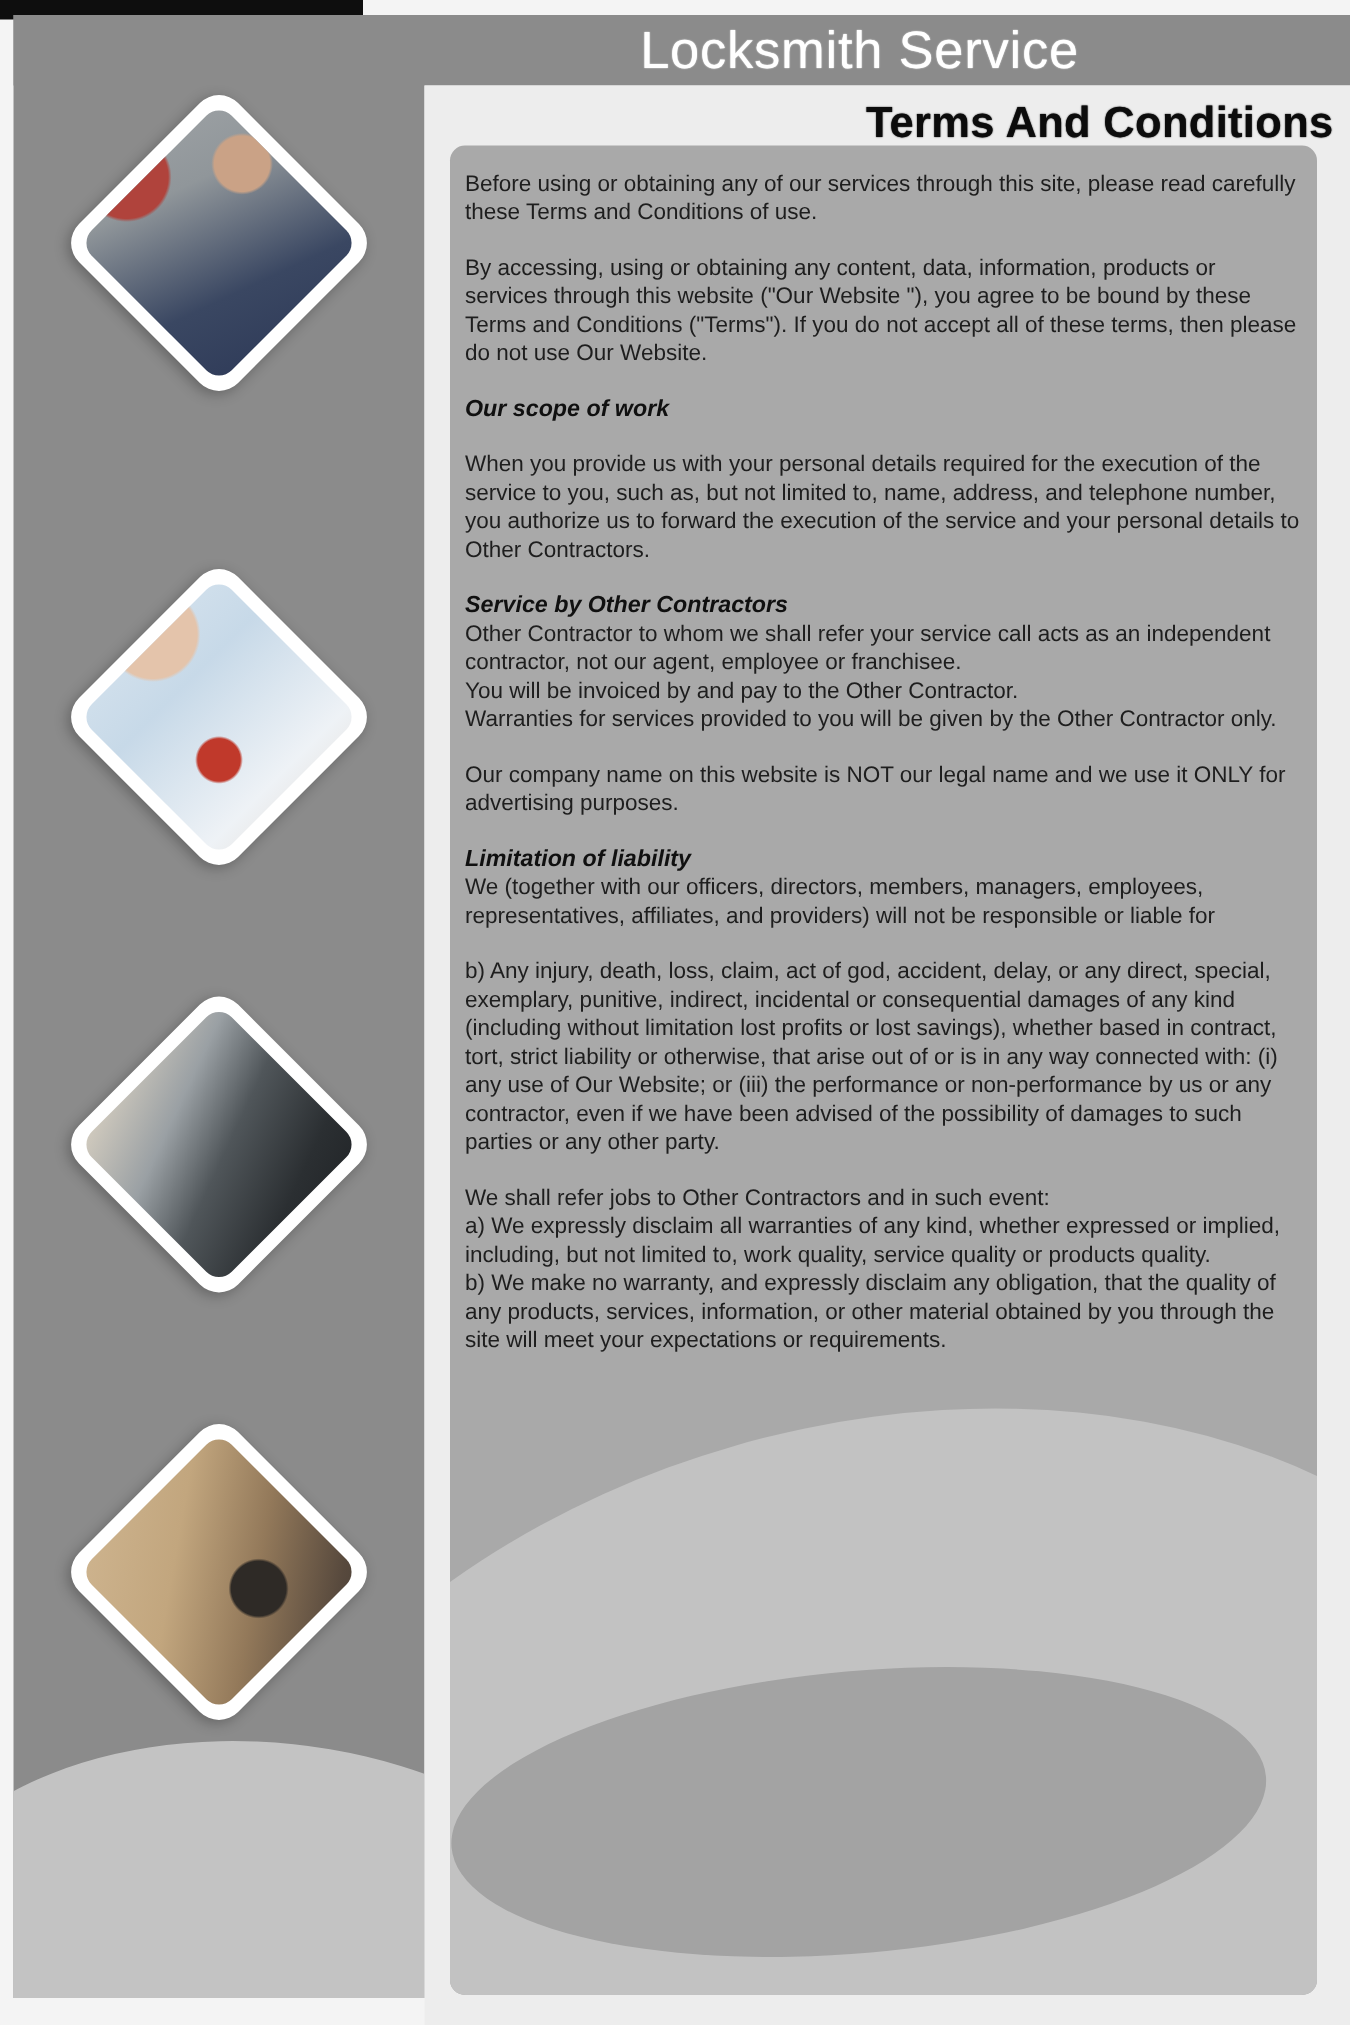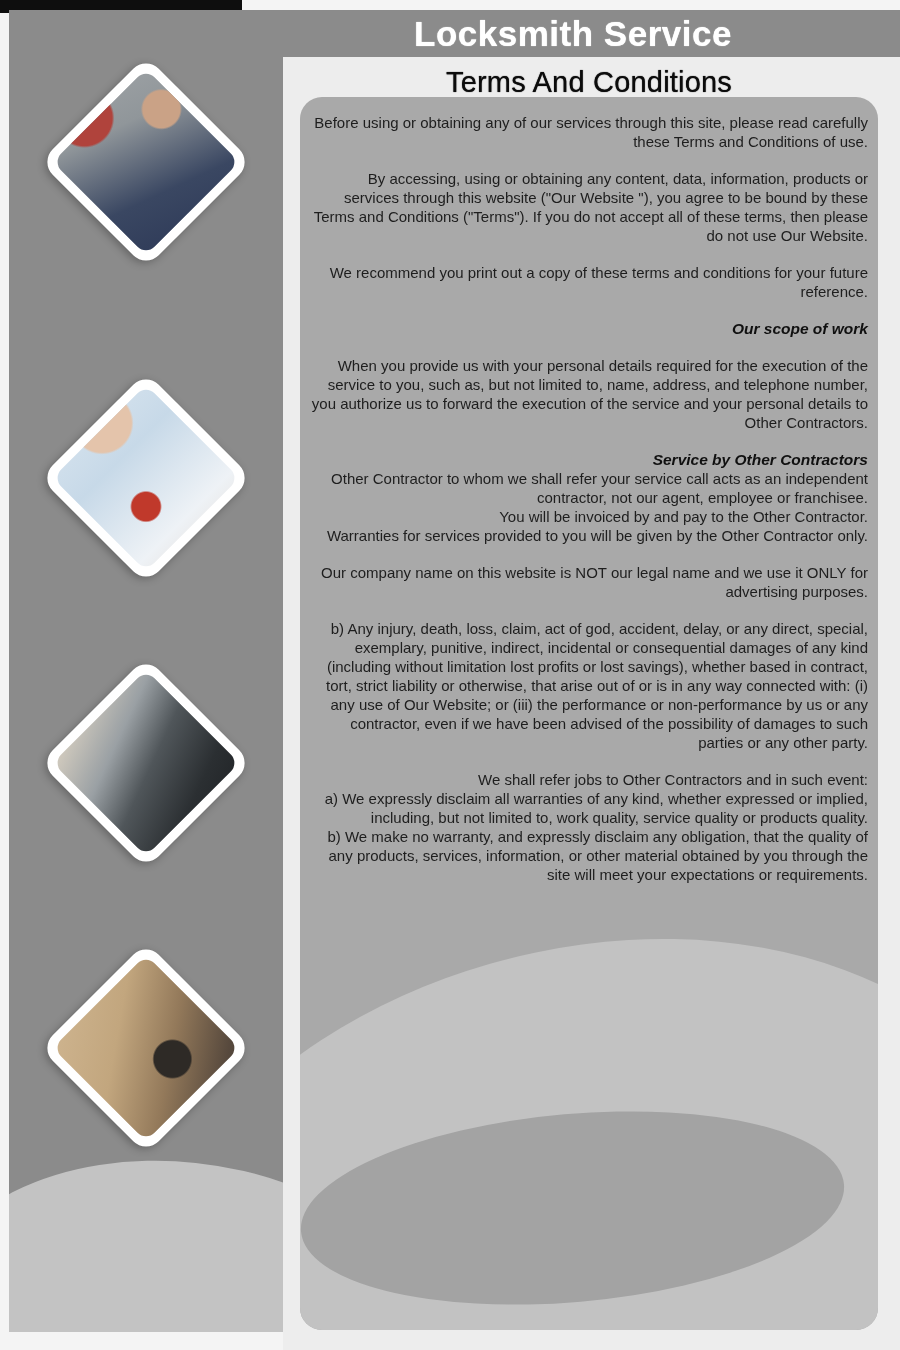--- a/index.html
+++ b/index.html
@@ -5,21 +5,21 @@
   html,body{margin:0;padding:0;}
   body{font-family:"Liberation Sans", sans-serif; background:#f3f3f3;}
   .page{position:relative; width:900px; height:1350px; background:#f4f4f4; overflow:hidden; margin:0 auto;}
 
   
   .top-black{position:absolute; left:0; top:0; width:242px; height:13px; background:#0e0e0e;}
 
   
   .header-band{position:absolute; left:9px; top:10px; width:891px; height:47px; background:#8b8b8b;}
   .app-title{position:absolute; left:283px; top:14px; width:580px; text-align:center;
-             color:#ffffff; font-size:35px; font-weight:bold; letter-spacing:0.5px;
+             color:#ffffff; font-size:35px; font-weight:normal; letter-spacing:0.5px;
              text-shadow:0 0 1px #fff;}
 
   
   .content-bg{position:absolute; left:283px; top:57px; width:617px; height:1293px; background:#ededed;}
 
   
   .sidebar{position:absolute; left:9px; top:10px; width:274px; height:1322px; background:#8b8b8b; overflow:hidden;}
   .sidebar-blob{position:absolute; left:-80px; bottom:-150px; width:500px; height:320px;
                 background:#c3c3c3; border-radius:50%; transform:rotate(6deg);}
 
@@ -40,27 +40,27 @@
       radial-gradient(circle at 50% 63%, #c0392b 0 8%, rgba(0,0,0,0) 9%),
       radial-gradient(circle at 30% 25%, #e4c4ab 0 13%, rgba(0,0,0,0) 14%),
       linear-gradient(135deg, #e3ecf3 0%, #c7d9e8 40%, #eef2f6 68%, #d9cabc 100%);}
   .photo3{background:
       linear-gradient(115deg, #eae6dc 0%, #cfc9bd 22%, #9aa0a4 38%, #50565a 52%, #2b2f32 70%, #141619 100%);}
   .photo4{background:
       radial-gradient(circle at 62% 55%, #2e2a26 0 10%, rgba(0,0,0,0) 11%),
       linear-gradient(100deg, #d4bb97 0%, #c2a67e 38%, #93795a 60%, #57493d 82%, #3c352e 100%);}
 
   
-  .terms-heading{position:absolute; left:300px; top:66px; width:578px; text-align:center;
-                 color:#0c0c0c; font-size:29px; font-weight:normal; letter-spacing:0.2px;
+  .terms-heading{position:absolute; left:311px; top:66px; width:578px; text-align:right;
+                 color:#0c0c0c; font-size:29px; font-weight:bold; letter-spacing:0.2px;
                  text-shadow:0 0 1px #0c0c0c;}
 
   
   .terms-card{position:absolute; left:300px; top:97px; width:578px; height:1233px;
-              background:#a9a9a9; border-radius:22px; overflow:hidden;text-align:right;}
+              background:#a9a9a9; border-radius:10px; overflow:hidden;}
   .card-light-swoosh{position:absolute; right:-190px; bottom:-330px; width:960px; height:710px;
                      background:#c2c2c2; border-radius:50%; transform:rotate(-16deg);}
   .card-dark-ellipse{position:absolute; left:0px; bottom:28px; width:545px; height:188px;
                      background:#a3a3a3; border-radius:50%; transform:rotate(-5deg);}
   .card-text{position:relative; z-index:2; padding:16px 10px 10px 10px;
              color:#1e1e1e; font-size:15px; line-height:19px;}
   .tblock{margin:0 0 18px 0;}
   .tblock h3{margin:0; font-size:15.5px; line-height:19px; color:#101010; font-weight:bold;font-style:italic;}
   .tblock p{margin:0; white-space:pre-line;}
 </style>
@@ -108,38 +108,39 @@
     <div class="card-dark-ellipse"></div>
 
     <div class="card-text">
       <div class="tblock">
         <p>Before using or obtaining any of our services through this site, please read carefully these Terms and Conditions of use.</p>
       </div>
       <div class="tblock">
         <p>By accessing, using or obtaining any content, data, information, products or services through this website ("Our Website "), you agree to be bound by these Terms and Conditions ("Terms"). If you do not accept all of these terms, then please do not use Our Website.</p>
       </div>
       <div class="tblock">
-        <p>We recommend you print out a copy of these terms and conditions for your future reference.</p>
-      </div>
-      <div class="tblock">
         <h3>Our scope of work</h3>
       </div>
       <div class="tblock">
         <p>When you provide us with your personal details required for the execution of the service to you, such as, but not limited to, name, address, and telephone number, you authorize us to forward the execution of the service and your personal details to Other Contractors.</p>
       </div>
       <div class="tblock">
         <h3>Service by Other Contractors</h3>
         <p>Other Contractor to whom we shall refer your service call acts as an independent contractor, not our agent, employee or franchisee.
 You will be invoiced by and pay to the Other Contractor.
 Warranties for services provided to you will be given by the Other Contractor only.</p>
       </div>
       <div class="tblock">
         <p>Our company name on this website is NOT our legal name and we use it ONLY for advertising purposes.</p>
       </div>
       <div class="tblock">
+        <h3>Limitation of liability</h3>
+        <p>We (together with our officers, directors, members, managers, employees, representatives, affiliates, and providers) will not be responsible or liable for</p>
+      </div>
+      <div class="tblock">
         <p>b) Any injury, death, loss, claim, act of god, accident, delay, or any direct, special, exemplary, punitive, indirect, incidental or consequential damages of any kind (including without limitation lost profits or lost savings), whether based in contract, tort, strict liability or otherwise, that arise out of or is in any way connected with: (i) any use of Our Website; or (iii) the performance or non-performance by us or any contractor, even if we have been advised of the possibility of damages to such parties or any other party.</p>
       </div>
       <div class="tblock">
         <p>We shall refer jobs to Other Contractors and in such event:
 a) We expressly disclaim all warranties of any kind, whether expressed or implied, including, but not limited to, work quality, service quality or products quality.
 b) We make no warranty, and expressly disclaim any obligation, that the quality of any products, services, information, or other material obtained by you through the site will meet your expectations or requirements.</p>
       </div>
     </div>
   </div>
 

